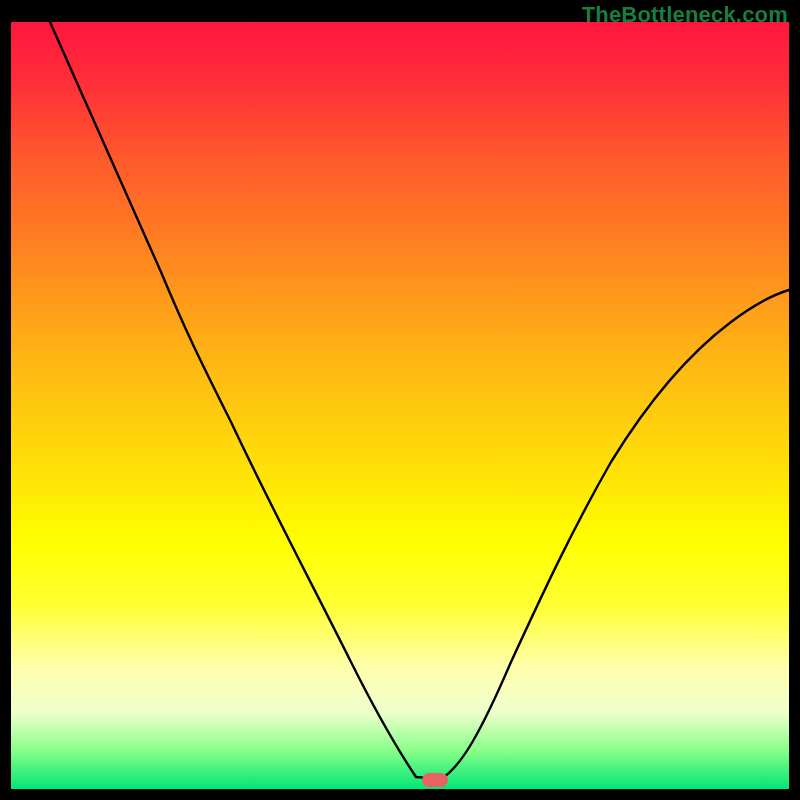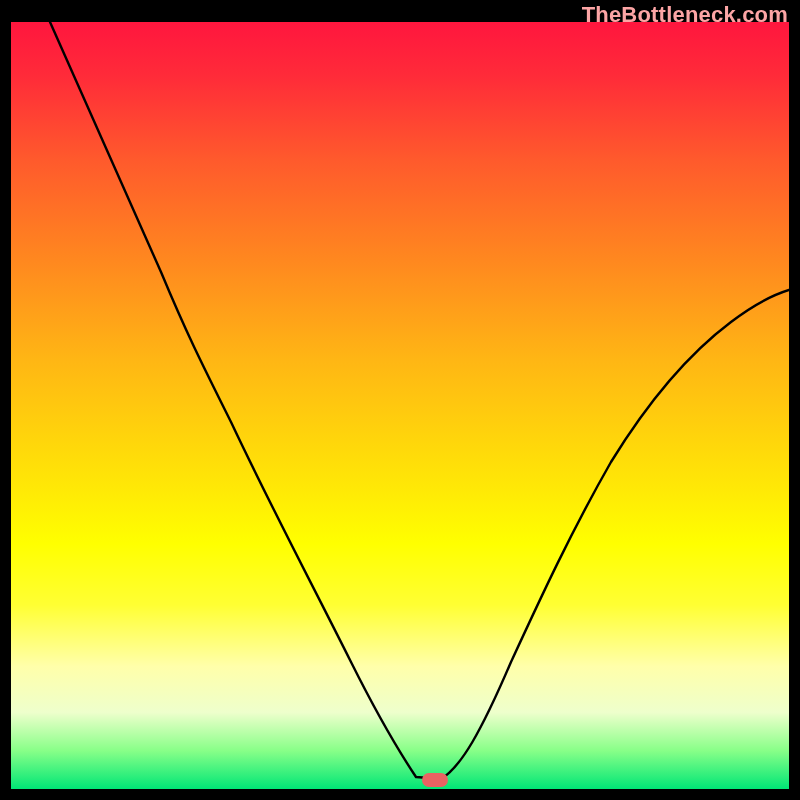--- a/index.html
+++ b/index.html
@@ -31,21 +31,21 @@
       #00e676 100%
     );
   }
   .watermark {
     position: absolute;
     top: 2px;
     right: 12px;
     font-family: Arial, Helvetica, sans-serif;
     font-size: 22px;
     font-weight: 600;
-    color: #fca5a5;
+    color: #15803d;
     letter-spacing: 0.2px;
   }
   .curve {
     position: absolute;
     left: 0;
     top: 0;
     width: 778px;
     height: 767px;
   }
   .marker {

